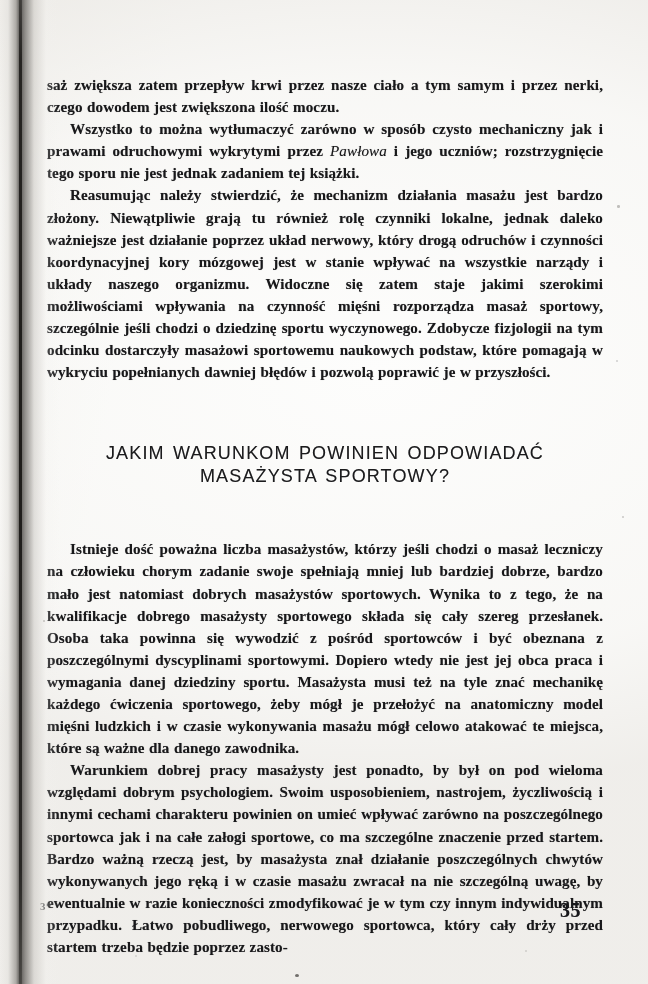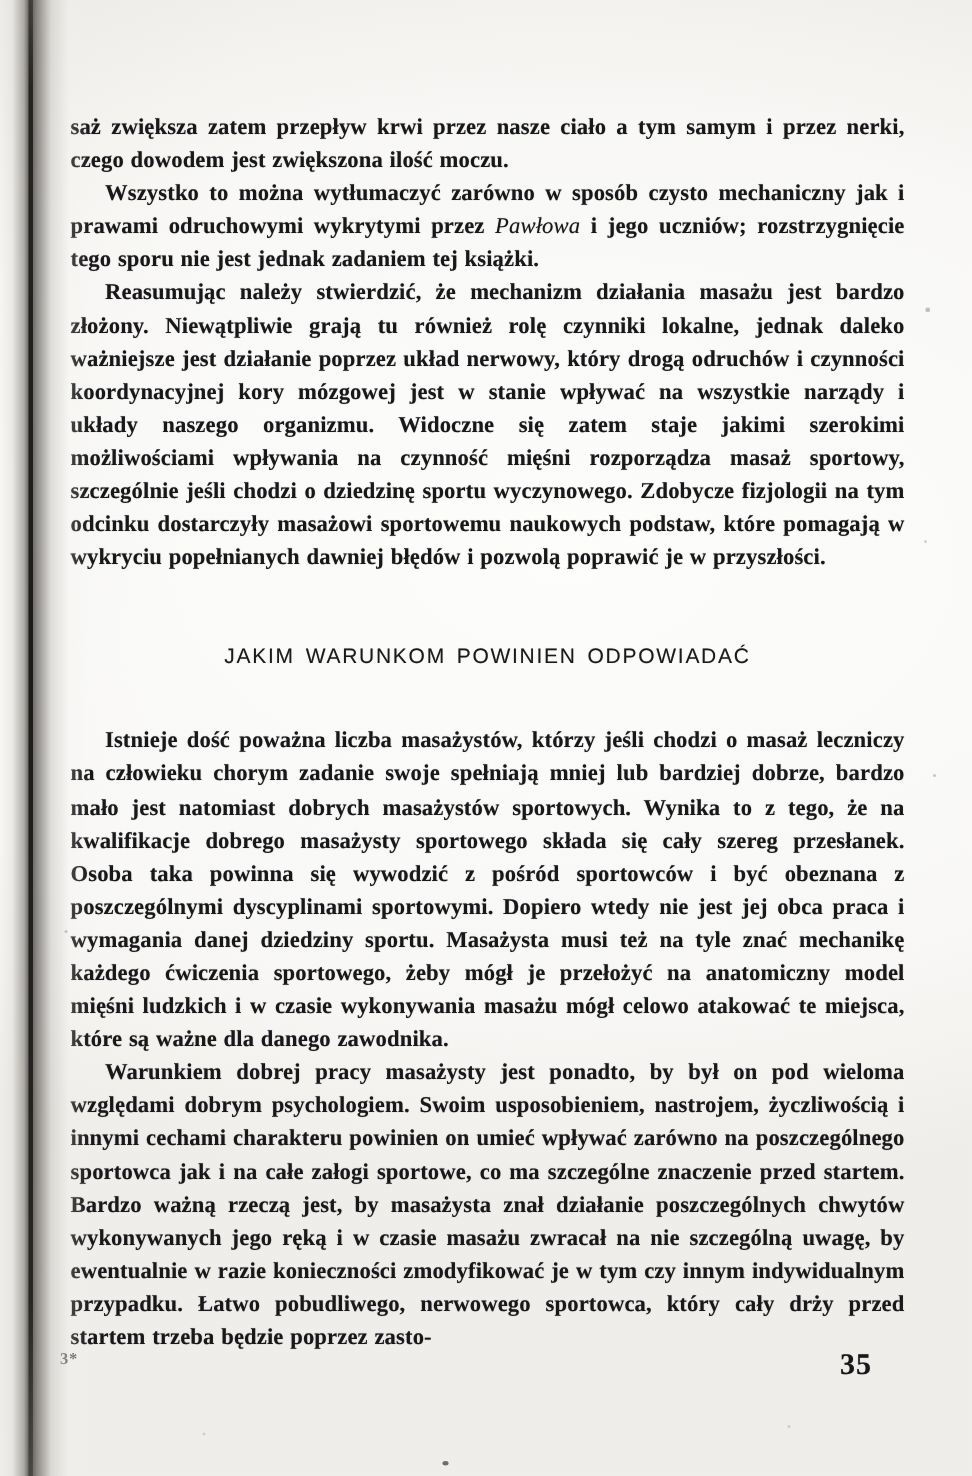--- a/index.html
+++ b/index.html
@@ -86,24 +86,24 @@
   .para + .para { margin-top: 0; }
   .para.indent { text-indent: 23px; }
 
   .para em {
     font-style: italic;
     font-weight: 400;
   }
 
   
   .section-heading {
-    margin: 0;
+    margin: 16px;
     padding: 0;
     text-align: center;
-    font-size: 14px;
+    font-size: 18px;
     line-height: 23px;
     font-weight: 500;
     letter-spacing: 1.15px;
     word-spacing: 2.2px;
     color: #1b1b1d;
     font-family: "Liberation Sans", "DejaVu Sans", sans-serif;
     text-shadow: 0 0 0.6px rgba(27,27,29,0.35);
   }
 
   .gap-before-heading { height: 43px; }
@@ -164,20 +164,21 @@
     <p class="para">saż zwiększa zatem przepływ krwi przez nasze ciało a tym samym i przez nerki, czego dowodem jest zwiększona ilość moczu.</p>
 
     <p class="para indent"><span>Wszystko to można wytłumaczyć zarówno w sposób czysto mechaniczny jak i prawami odruchowymi wykrytymi przez </span><em>Pawłowa</em><span> i jego uczniów; rozstrzygnięcie tego sporu nie jest jednak zadaniem tej książki.</span></p>
 
     <p class="para indent">Reasumując należy stwierdzić, że mechanizm działania masażu jest bardzo złożony. Niewątpliwie grają tu również rolę czynniki lokalne, jednak daleko ważniejsze jest działanie poprzez układ nerwowy, który drogą odruchów i czynności koordynacyjnej kory mózgowej jest w stanie wpływać na wszystkie narządy i układy naszego organizmu. Widoczne się zatem staje jakimi szerokimi możliwościami wpływania na czynność mięśni rozporządza masaż sportowy, szczególnie jeśli chodzi o dziedzinę sportu wyczynowego. Zdobycze fizjologii na tym odcinku dostarczyły masażowi sportowemu naukowych podstaw, które pomagają w wykryciu popełnianych dawniej błędów i pozwolą poprawić je w przyszłości.</p>
 
     <div class="gap-before-heading"></div>
 
     <h2 class="section-heading">
       <span>JAKIM WARUNKOM POWINIEN ODPOWIADAĆ</span><br>
+      <span>MASAŻYSTA SPORTOWY?</span>
     </h2>
 
     <div class="gap-after-heading"></div>
 
     <p class="para indent">Istnieje dość poważna liczba masażystów, którzy jeśli chodzi o masaż leczniczy na człowieku chorym zadanie swoje spełniają mniej lub bardziej dobrze, bardzo mało jest natomiast dobrych masażystów sportowych. Wynika to z tego, że na kwalifikacje dobrego masażysty sportowego składa się cały szereg przesłanek. Osoba taka powinna się wywodzić z pośród sportowców i być obeznana z poszczególnymi dyscyplinami sportowymi. Dopiero wtedy nie jest jej obca praca i wymagania danej dziedziny sportu. Masażysta musi też na tyle znać mechanikę każdego ćwiczenia sportowego, żeby mógł je przełożyć na anatomiczny model mięśni ludzkich i w czasie wykonywania masażu mógł celowo atakować te miejsca, które są ważne dla danego zawodnika.</p>
 
     <p class="para indent">Warunkiem dobrej pracy masażysty jest ponadto, by był on pod wieloma względami dobrym psychologiem. Swoim usposobieniem, nastrojem, życzliwością i innymi cechami charakteru powinien on umieć wpływać zarówno na poszczególnego sportowca jak i na całe załogi sportowe, co ma szczególne znaczenie przed startem. Bardzo ważną rzeczą jest, by masażysta znał działanie poszczególnych chwytów wykonywanych jego ręką i w czasie masażu zwracał na nie szczególną uwagę, by ewentualnie w razie konieczności zmodyfikować je w tym czy innym indywidualnym przypadku. Łatwo pobudliwego, nerwowego sportowca, który cały drży przed startem trzeba będzie poprzez zasto-</p>
 
   </div>
 

